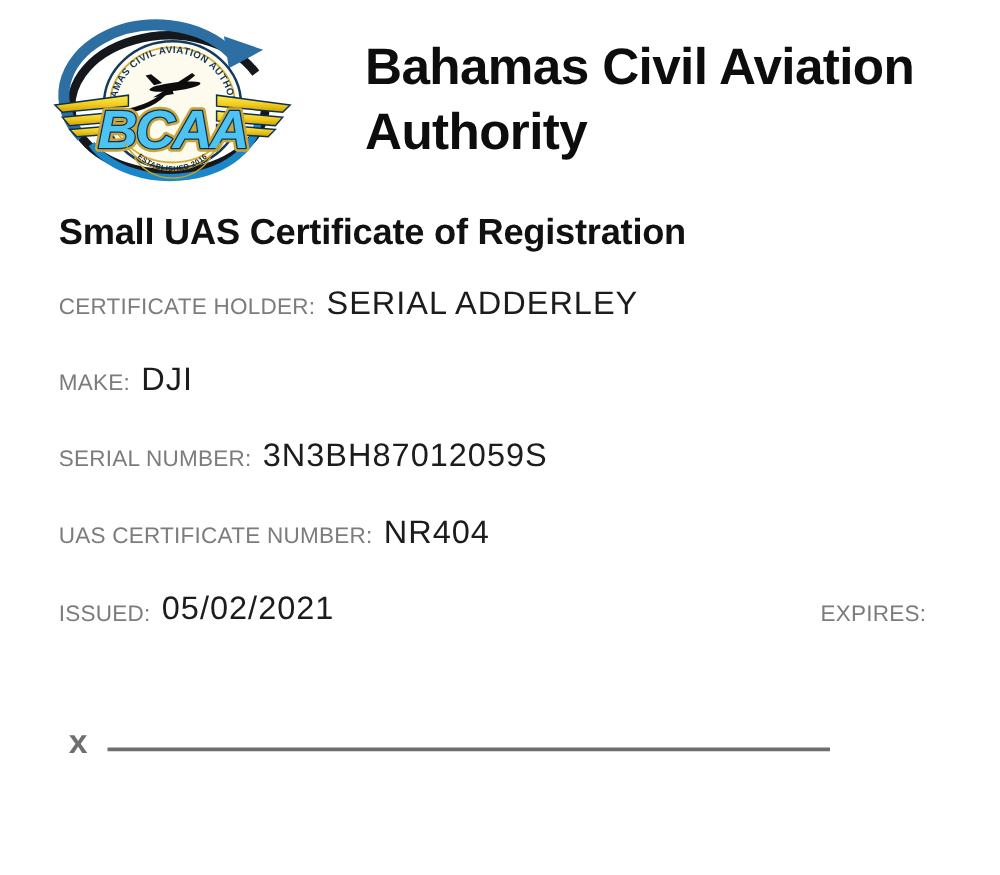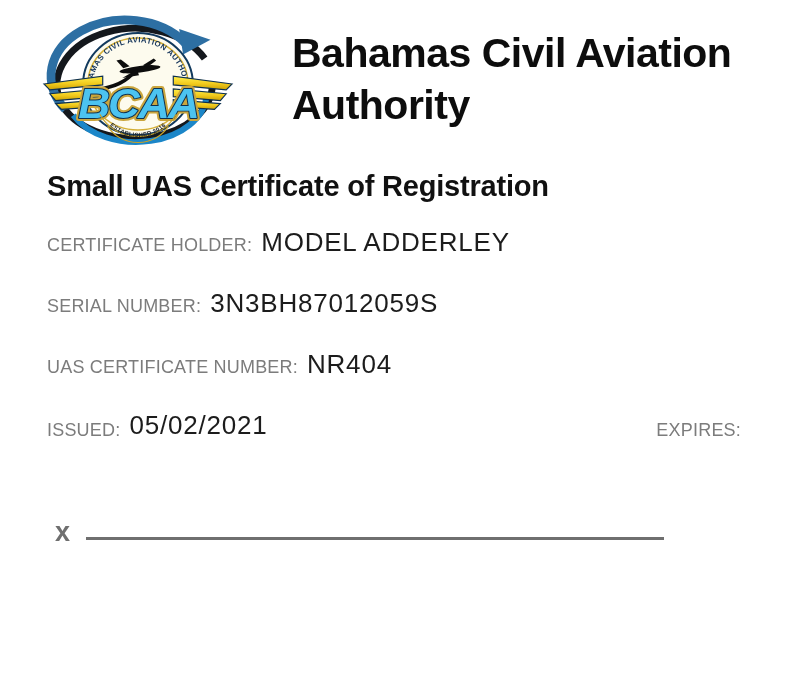--- a/index.html
+++ b/index.html
@@ -106,23 +106,27 @@
 
     <h1 class="authority-name">Bahamas Civil Aviation Authority</h1>
   </header>
 
   <h2 class="cert-title">Small UAS Certificate of Registration</h2>
 
   <div class="fields">
 
     <div class="field-row">
       <span class="field-label">CERTIFICATE HOLDER:</span>
-      <span class="field-value">MODEL ADDERLEY</span>
+      <span class="field-value">SERIAL ADDERLEY</span>
     </div>
 
+    <div class="field-row">
+      <span class="field-label">MAKE:</span>
+      <span class="field-value">DJI</span>
+    </div>
 
 
     <div class="field-row">
       <span class="field-label">SERIAL NUMBER:</span>
       <span class="field-value">3N3BH87012059S</span>
     </div>
 
     <div class="field-row">
       <span class="field-label">UAS CERTIFICATE NUMBER:</span>
       <span class="field-value">NR404</span>

